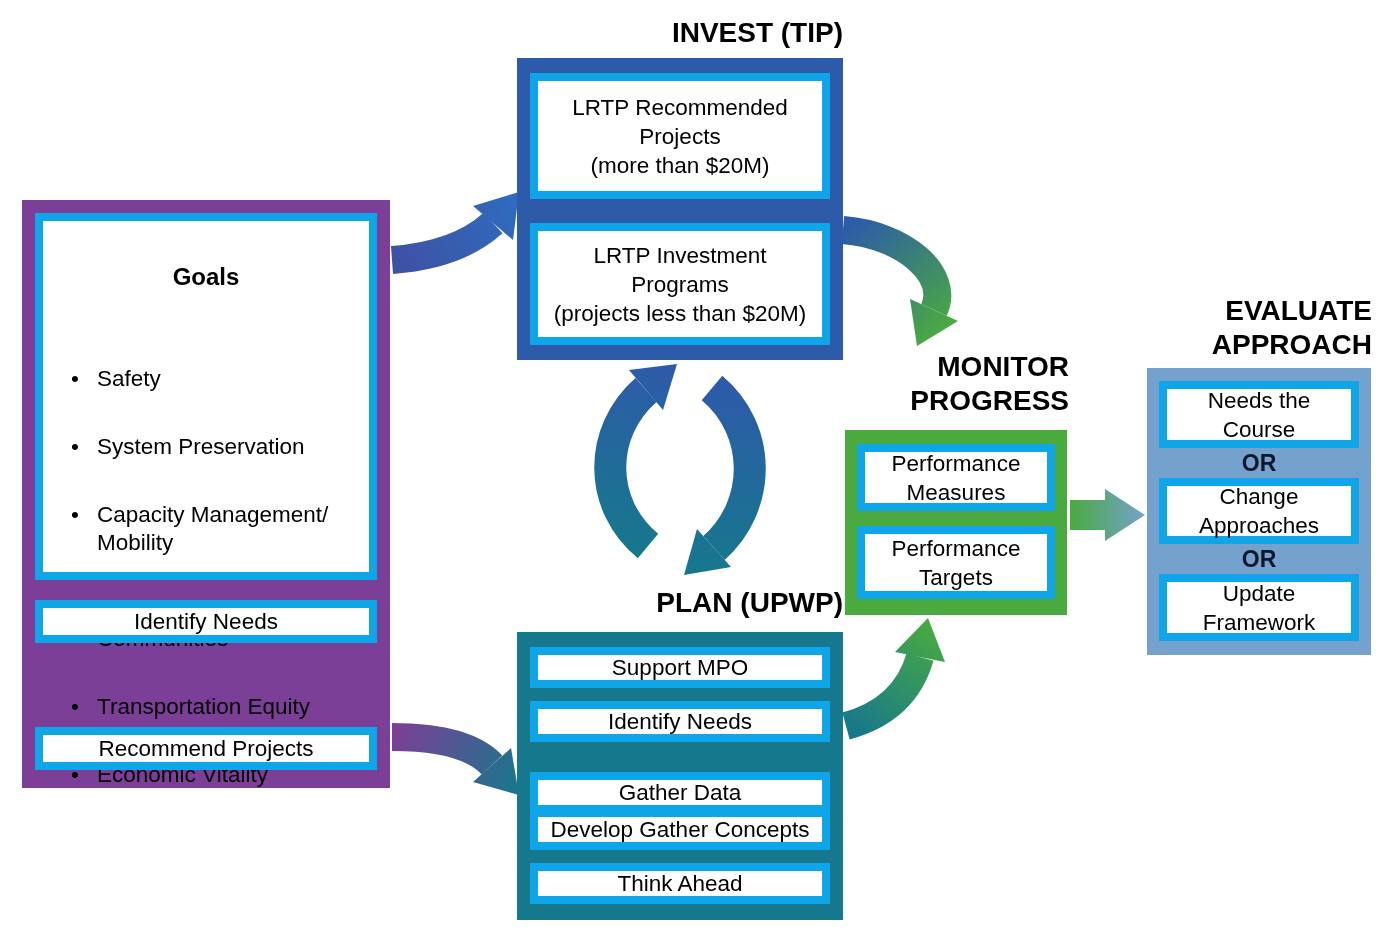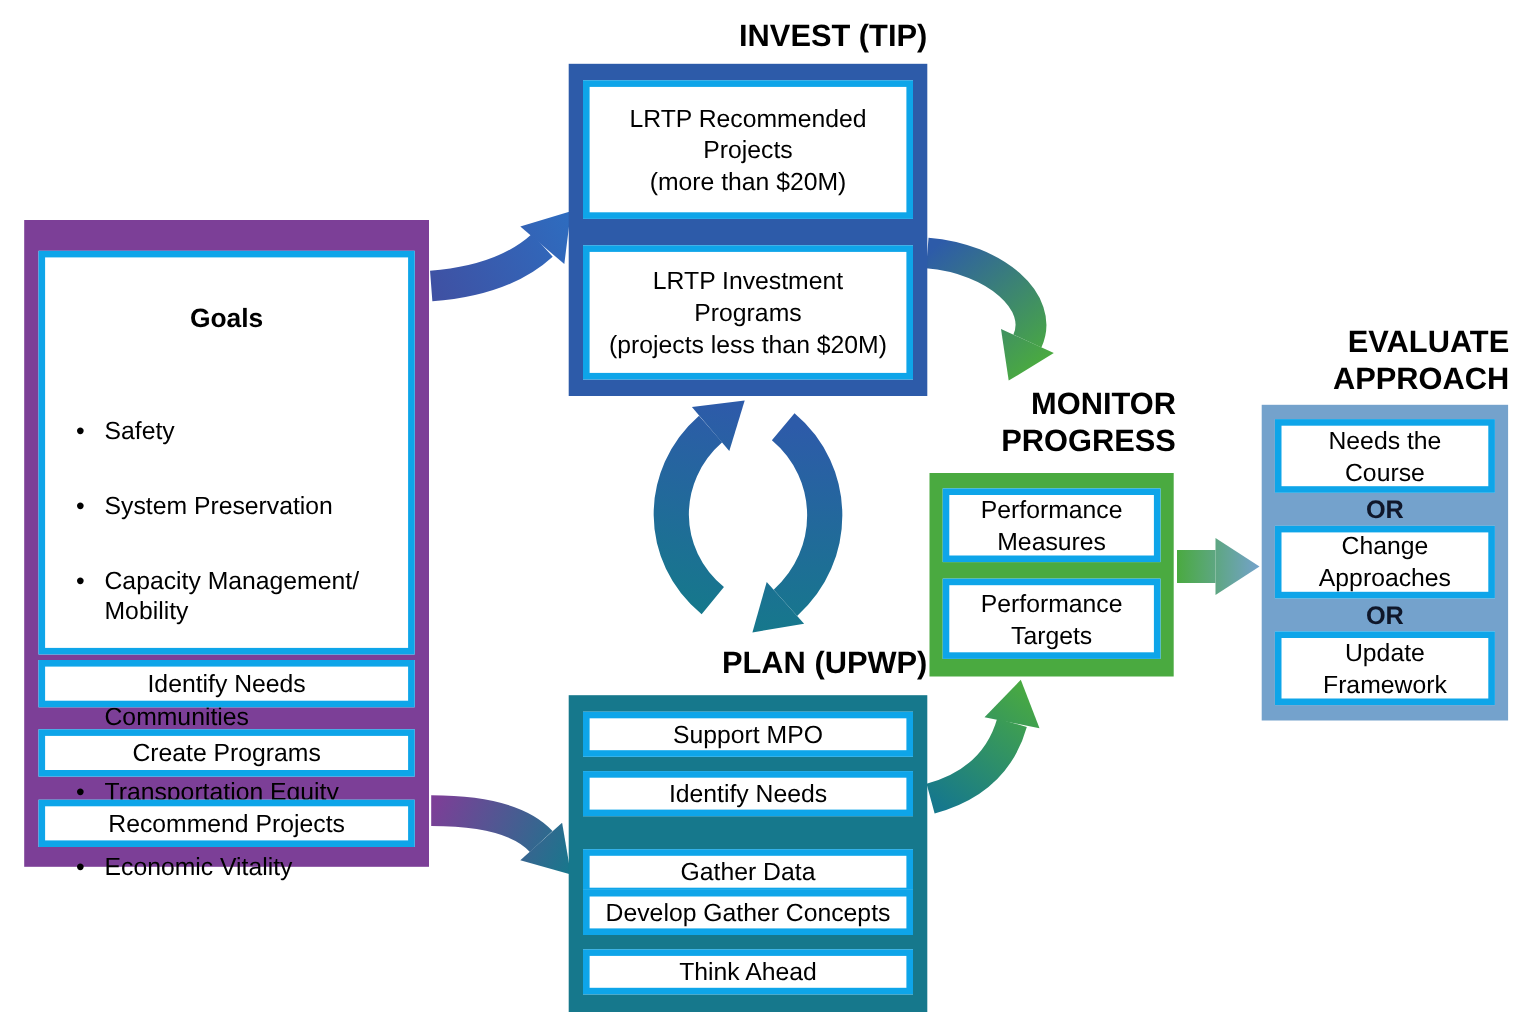--- a/index.html
+++ b/index.html
@@ -12,21 +12,21 @@
     position:absolute; z-index:2; text-align:right; font-weight:bold;
     font-size:28px; line-height:1.2; white-space:pre-line; color:#000;
   }
   .panel { position:absolute; z-index:1; box-sizing:border-box; }
   .p-purple { background:#7c3f97; }
   .p-blue   { background:#2d5ba9; }
   .p-teal   { background:#16788c; }
   .p-green  { background:#4aaa40; }
   .p-lblue  { background:#74a2cc; }
   .inner {
-    position:absolute; background:#ffffff; border:6px solid #0ea5e9;
+    position:absolute; background:#ffffff; border:8px solid #0ea5e9;
     box-sizing:border-box; display:flex; align-items:center; justify-content:center;
     text-align:center; font-size:22.5px; line-height:29px; white-space:pre-line;
   }
   .goals-box { display:block; text-align:left; }
   .goals-heading { text-align:center; font-weight:bold; font-size:24px; margin-top:12px; }
   .goals-list { margin:16px 6px 0 28px; }
   .goal { display:flex; margin-bottom:11px; font-size:22.5px; line-height:28px; }
   .goal .bullet { width:26px; flex:none; }
   .goal .goal-text { white-space:pre-line; }
   .or-label {
@@ -87,21 +87,21 @@
       <polygon points="677,364 663,410 629,370" fill="url(#g4)"></polygon>
       <polygon points="519,795 473,782 511,748" fill="url(#g5)"></polygon>
       <polygon points="928,618 945,662 895,652" fill="url(#g6)"></polygon>
       <polygon points="1145,515 1105,541 1105,489" fill="url(#g7)"></polygon>
     </g>
   </svg>
 
 
   <div class="panel p-purple" style="left:22px; top:200px; width:368px; height:588px;">
 
-    <div class="inner goals-box" style="left:13px; top:13px; width:342px; height:367px;margin-top:15px;">
+    <div class="inner goals-box" style="left:13px; top:13px; width:342px; height:367px;">
       <div class="goals-heading">Goals</div>
       <div class="goals-list">
         <div class="goal">
           <span class="bullet">•</span>
           <span class="goal-text">Safety</span>
         </div>
         <div class="goal">
           <span class="bullet">•</span>
           <span class="goal-text">System Preservation</span>
         </div>
@@ -120,21 +120,20 @@
           <span class="goal-text">Transportation Equity</span>
         </div>
         <div class="goal">
           <span class="bullet">•</span>
           <span class="goal-text">Economic Vitality</span>
         </div>
       </div>
     </div>
 
     <div class="inner" style="left:13px; top:400px; width:342px; height:43px;">Identify Needs</div>
-    <div class="inner" style="left:13px; top:463px; width:342px; height:43px;">Create Programs</div>
     <div class="inner" style="left:13px; top:527px; width:342px; height:43px;">Recommend Projects</div>
   </div>
 
   <div class="title" style="left:517px; top:16px; width:326px;">INVEST (TIP)</div>
 
   <div class="panel p-blue" style="left:517px; top:58px; width:326px; height:302px;">
     <div class="inner" style="left:13px; top:15px; width:300px; height:126px;">LRTP Recommended
 Projects
 (more than $20M)</div>
     <div class="inner" style="left:13px; top:165px; width:300px; height:122px;">LRTP Investment

